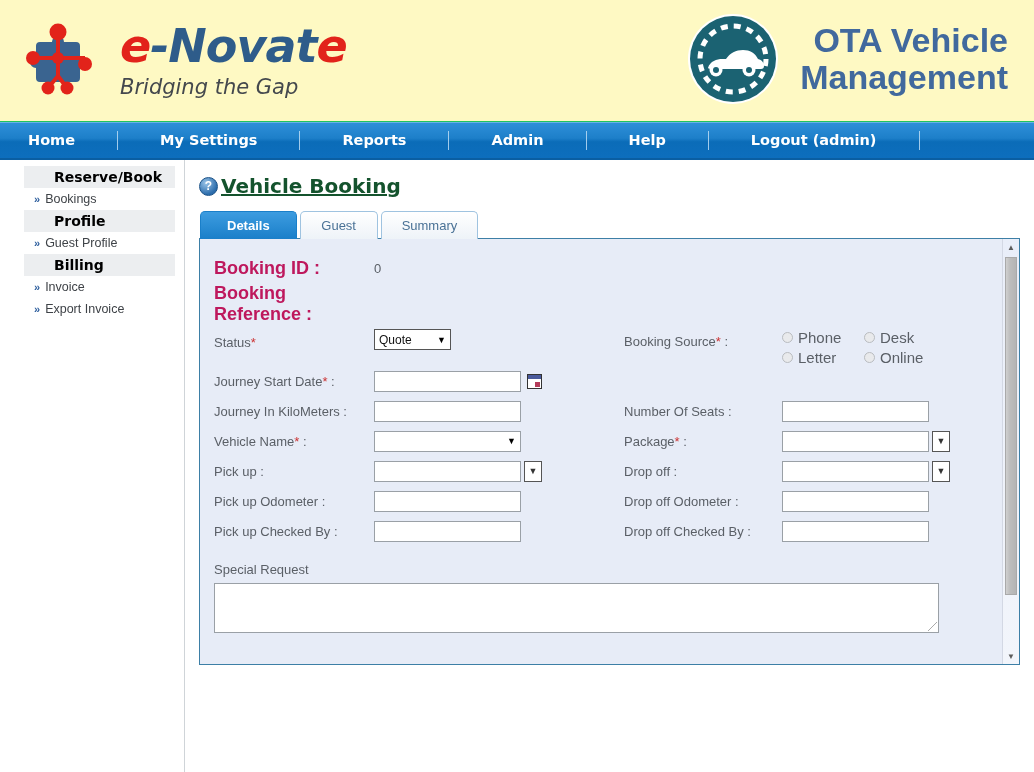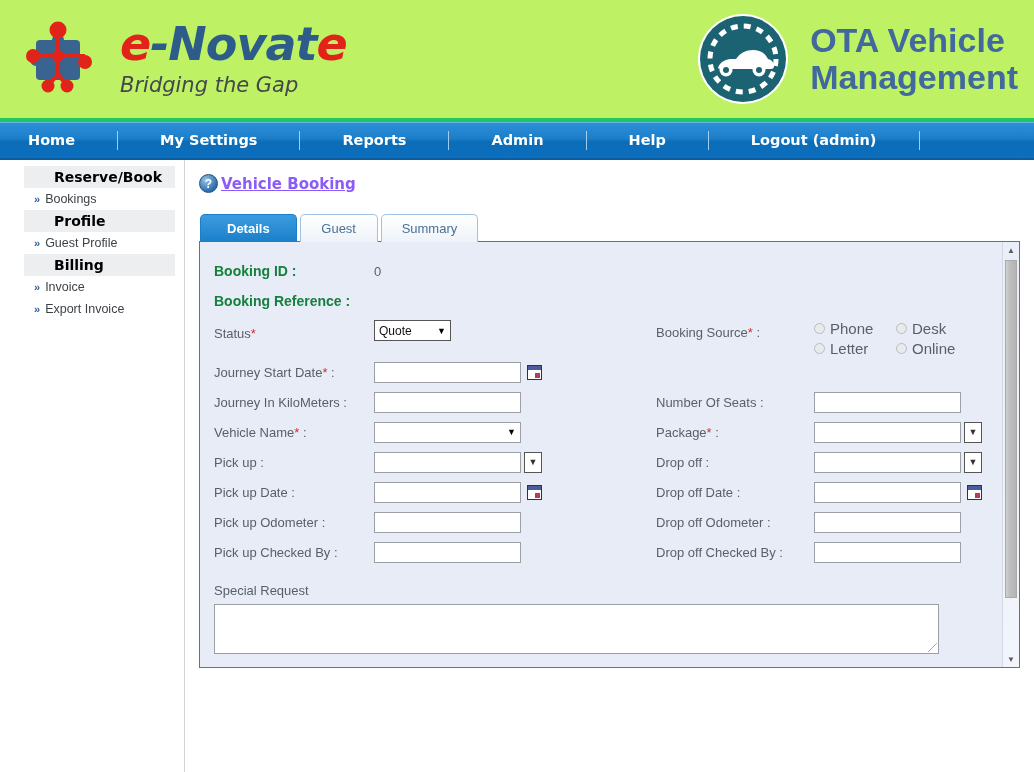--- a/index.html
+++ b/index.html
@@ -11,35 +11,35 @@
     font-size:13px;
     color:#333;
     overflow:hidden;
   }
   .page { position:relative; width:1034px; height:772px; background:#fff; }
 
   
   .header {
     position:relative;
     height:122px;
-    background:#bef264;
-    border-bottom:4px solid #22c55e;
+    background:#fef9c3;
+    border-bottom:1px solid #22c55e;
     display:flex; align-items:center;
   }
   .brand-left { display:flex; align-items:center; padding-left:22px; }
   .puzzle-logo { width:86px; height:86px; position:relative; }
   .brand-text { margin-left:12px; }
   .brand-name { font-size:46px; font-weight:bold; font-style:italic; line-height:1;
                 font-family:"DejaVu Sans", sans-serif; letter-spacing:-1px;}
   .brand-name .r { color:#e2231a; }
   .brand-name .b { color:#2e5c8a; }
   .brand-tag { font-size:21px; font-style:italic; color:#44484d; margin-top:6px;
                font-family:"DejaVu Sans", sans-serif; }
 
-  .brand-right { position:absolute; right:16px; top:12px; display:flex; align-items:center; }
+  .brand-right { position:absolute; right:26px; top:12px; display:flex; align-items:center;text-align:right; }
   .wheel-logo { width:94px; height:94px; }
   .app-title { margin-left:20px; font-size:34px; font-weight:bold; color:#41699d;
                line-height:1.08; font-family:"Liberation Sans", sans-serif; }
 
   
   .navbar {
     height:38px;
     background:linear-gradient(to bottom,#2f90da 0%,#1d7fc9 45%,#0b6cb8 55%,#0d6ebd 100%);
     display:flex; align-items:center;
     border-bottom:2px solid #0a5ea2;
@@ -77,38 +77,37 @@
   }
   .side-bullet { color:#2e5f9e; font-size:11px; margin-right:7px; font-weight:bold; letter-spacing:-2px; }
 
   .content { flex:1; padding:14px 0 0 14px; position:relative; }
 
   .page-title-row { display:flex; align-items:center; margin-bottom:13px; }
   .help-icon { width:19px; height:19px; border-radius:50%;
       background:radial-gradient(circle at 35% 30%, #9ac4e8, #2b6cab 70%);
       border:1px solid #1b5288; color:#fff; font-size:12px; font-weight:bold;
       display:flex; align-items:center; justify-content:center; margin-right:3px; cursor:pointer; }
-  .page-title-link { color:#8b5cf6; font-size:15px; font-weight:bold;
+  .page-title-link { color:#14532d; font-size:20px; font-weight:bold;
       text-decoration:underline; cursor:pointer; font-family:"DejaVu Sans", sans-serif; }
 
   
   .tabs { display:flex; align-items:flex-end; position:relative; z-index:3; margin-left:1px; }
   .tab {
     padding:6px 20px 6px 20px;
     font-size:13px;
     border:1px solid #9fc3e0;
     border-bottom:none;
     border-radius:5px 5px 0 0;
     background:linear-gradient(to bottom,#ffffff,#eef3f8);
     color:#4a7296;
     margin-right:3px;
     cursor:pointer;
     min-width:78px; text-align:center;
     position:relative;
-    margin-top:8px;
   }
   .tab.active {
     background:linear-gradient(to bottom,#3d9ce0 0%,#1a7fc9 100%);
     color:#ffffff; font-weight:bold;
     border-color:#1a7fc9;
     padding-left:26px; padding-right:26px;
   }
 
   .panel {
     border:1px solid #3d7fa6;
@@ -118,23 +117,23 @@
     position:relative;
     margin-right:14px;
   }
   .panel-inner { padding:14px 24px 0 14px; height:100%; overflow:hidden; position:relative; }
 
   
   .frow { display:flex; align-items:center; min-height:30px; }
   .fcol { display:flex; align-items:center; }
   .fcol.left { width:410px; flex:0 0 410px; }
   .lbl { color:#5a5f66; font-size:13px; }
-  .lbl.bold { font-weight:bold; color:#15803d; font-size:14px; }
+  .lbl.bold { font-weight:bold; color:#be185d; font-size:18px; }
   .lbl.l1 { width:160px; flex:0 0 160px; }
-  .lbl.l2 { width:158px; flex:0 0 158px;margin-left:32px; }
+  .lbl.l2 { width:158px; flex:0 0 158px; }
   .req { color:#cc3333; }
 
   .inp {
     height:21px; border:1px solid #9aa0a6; background:#fff;
     font-family:"Liberation Sans", sans-serif; font-size:12px;
     padding:0 4px; color:#333;
   }
   .inp.wide { width:147px; }
   .sel {
     height:21px; border:1px solid #555; background:#fff;
@@ -383,38 +382,20 @@
               <input class="inp wide" value="" style="">
               <span class="sidebtn">▼</span>
             </div>
             <div class="fcol">
               <div class="lbl l2">Drop off :</div>
               <input class="inp wide" value="" style="">
               <span class="sidebtn">▼</span>
             </div>
           </div>
 
-          <div class="frow">
-            <div class="fcol left">
-              <div class="lbl l1">Pick up Date :</div>
-              <input class="inp wide" value="" style="">
-              <span class="cal-icon">
-                  <i></i>
-                  <b></b>
-                </span>
-            </div>
-            <div class="fcol">
-              <div class="lbl l2">Drop off Date :</div>
-              <input class="inp wide" value="" style="">
-              <span class="cal-icon">
-                  <i></i>
-                  <b></b>
-                </span>
-            </div>
-          </div>
 
           <div class="frow">
             <div class="fcol left">
               <div class="lbl l1">Pick up Odometer :</div>
               <input class="inp wide" value="" style="">
             </div>
             <div class="fcol">
               <div class="lbl l2">Drop off Odometer :</div>
               <input class="inp wide" value="" style="">
             </div>

